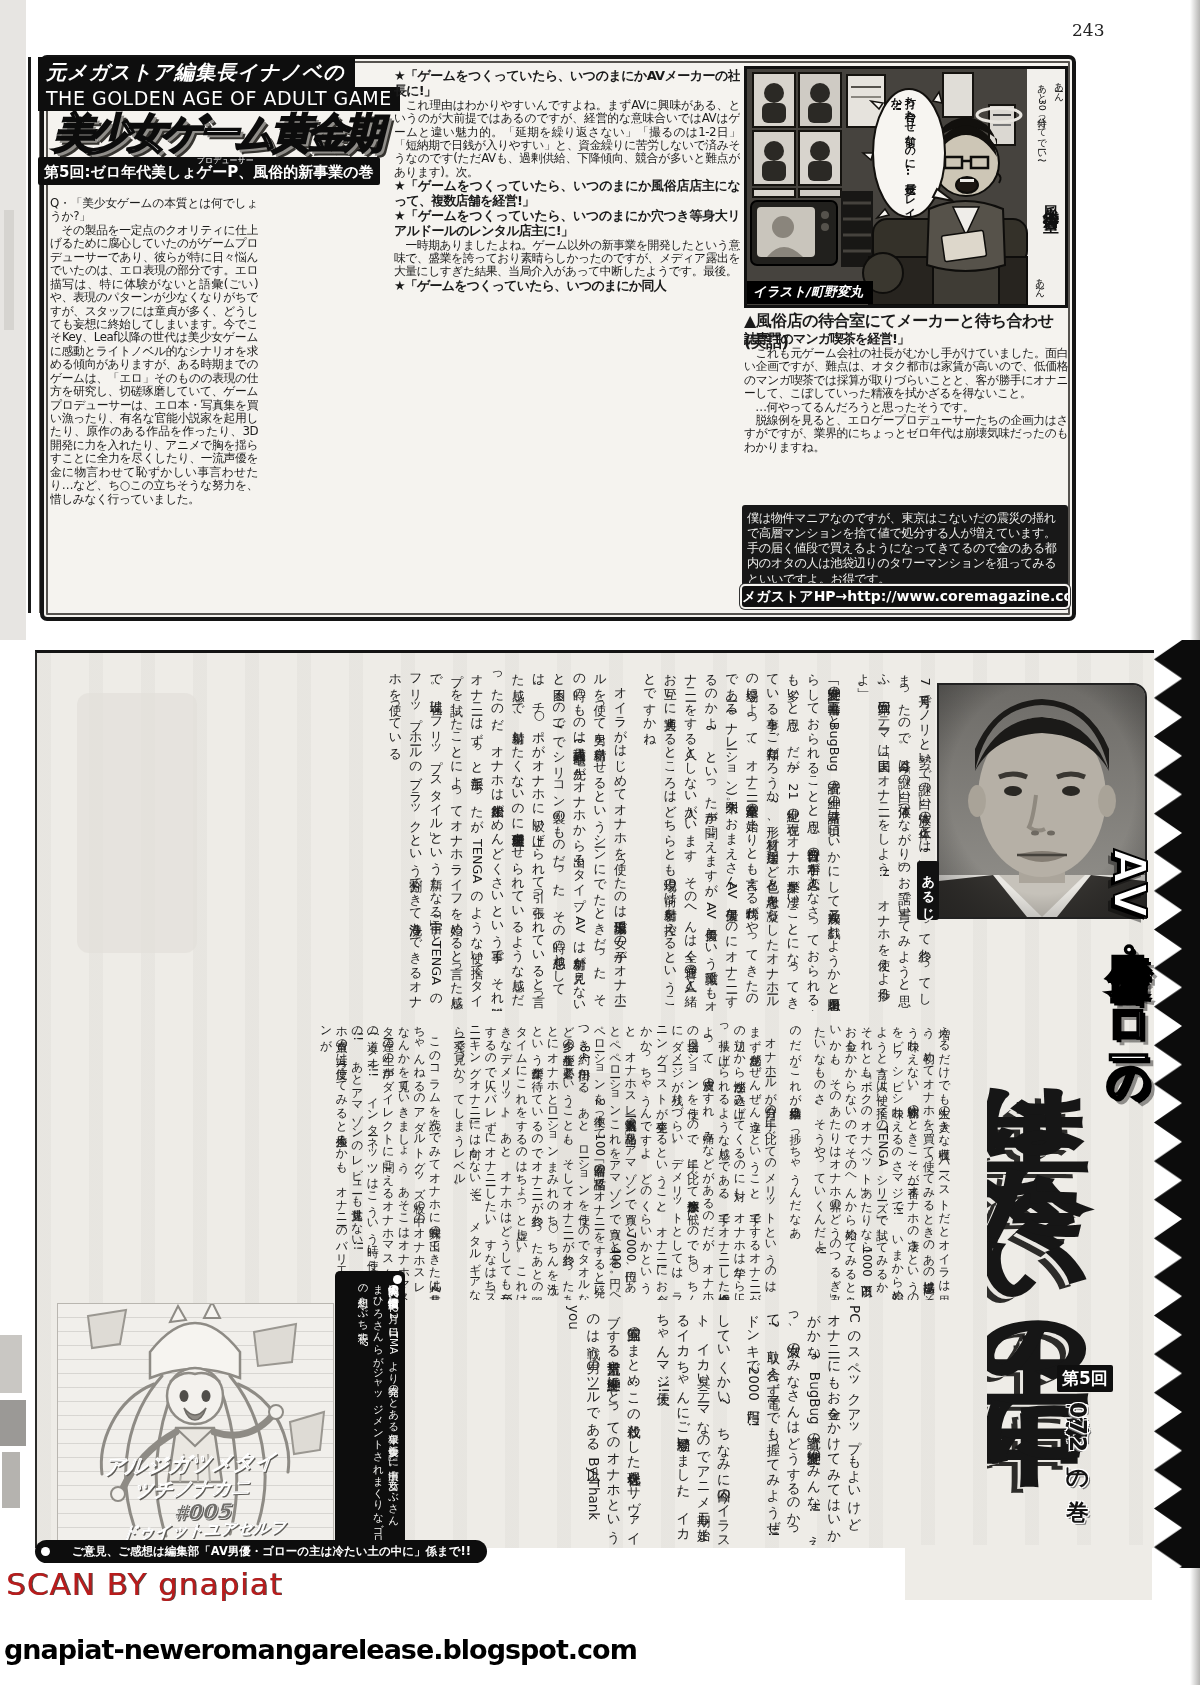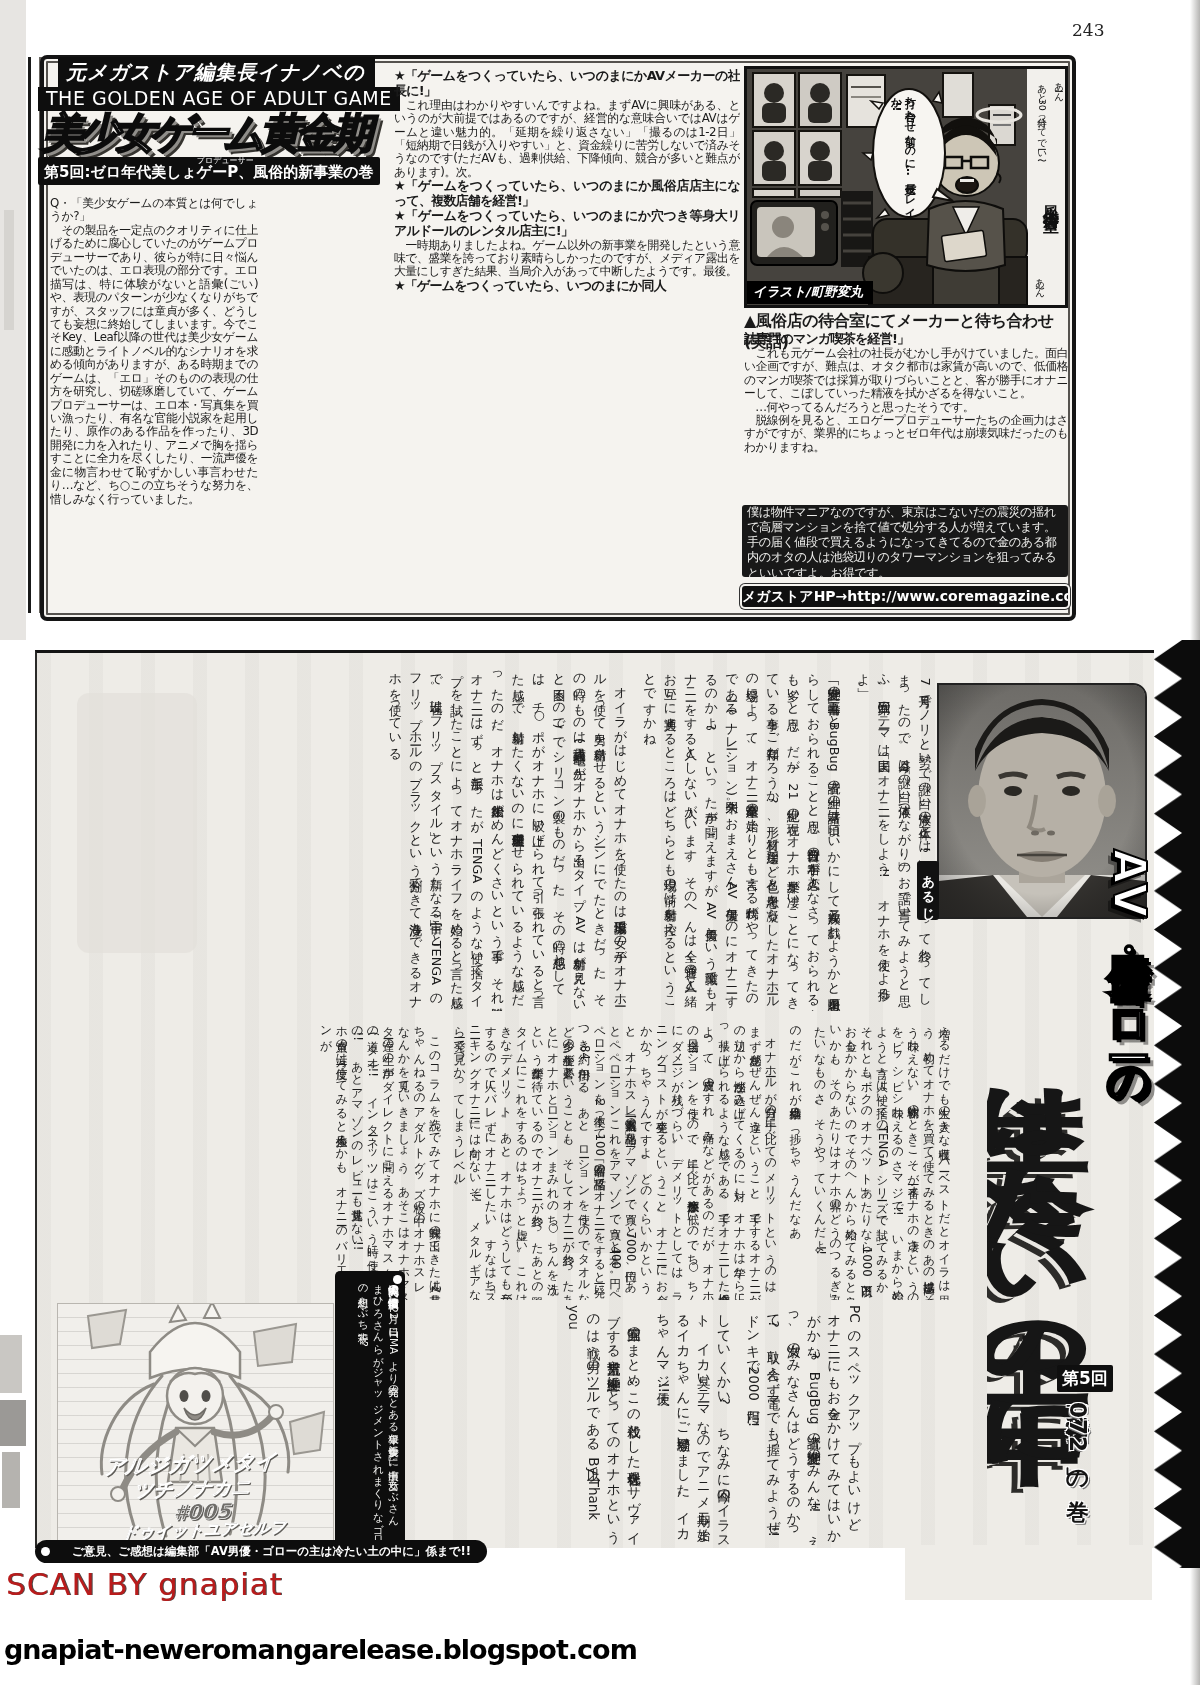--- a/index.html
+++ b/index.html
@@ -15,26 +15,26 @@
   .pagenum{left:1072px;top:20px;font-family:"DejaVu Serif",serif;font-size:17px;color:#222;}
 
   
   .top-article{left:40px;top:55px;width:1028px;height:558px;background:#f5f3ef;
     border:4px solid #141414;border-radius:7px;
     box-shadow:inset 0 0 0 2px #f5f3ef, inset 0 0 0 4px #55524e;}
   .binding{left:28px;top:57px;width:8px;height:556px;border-left:3px solid #1a1a1a;border-right:3px solid #6a6762;}
 
   .logo{left:-6px;top:-2px;width:352px;}
   .logo-l1{display:inline-block;background:#0e0e0e;color:#fff;font-weight:bold;font-style:italic;
-    font-size:20px;padding:2px 10px 1px 8px;letter-spacing:1px;white-space:nowrap;margin-left:20px;}
+    font-size:20px;padding:2px 10px 1px 8px;letter-spacing:1px;white-space:nowrap;}
   .logo-l2{display:inline-block;background:#0e0e0e;color:#fff;font-weight:400;
     font-size:19px;padding:0 8px 2px 8px;letter-spacing:.5px;white-space:nowrap;}
   .logo-l3{font-size:41px;font-weight:900;font-style:italic;color:#dedede;
     -webkit-text-stroke:2px #0c0c0c;letter-spacing:-5px;line-height:1.12;white-space:nowrap;
-    text-shadow:3px 3px 0 #8f8d89,5px 5px 0 #35332f;padding-left:4px;}
+    text-shadow:3px 3px 0 #8f8d89,5px 5px 0 #35332f;padding-left:4px;text-align:center;}
   .logo-l4{display:inline-block;background:#0e0e0e;color:#fff;font-weight:bold;
     font-size:15px;padding:6px 6px 3px 6px;white-space:nowrap;border-radius:2px;}
   .geo{position:relative;display:inline-block;}
   .geo .rt{position:absolute;top:-8px;left:0;font-size:8px;font-weight:normal;white-space:nowrap;color:#fff;}
 
   .tcol{font-size:11.8px;line-height:1.14;letter-spacing:-0.5px;text-align:justify;overflow:hidden;}
   .tcol p{margin:0;}
   .tcol p.b{font-weight:bold;font-size:13px;letter-spacing:-0.8px;}
   .col1{left:6px;top:138px;width:208px;height:412px;}
   .col2{left:350px;top:10px;width:346px;height:542px;}
@@ -46,21 +46,21 @@
   .bubble-main{left:142px;top:20px;height:132px;font-size:11px;font-weight:bold;line-height:1.25;}
   .bubble-ahn-top{left:305px;top:6px;height:60px;font-size:9.5px;}
   .bubble-wait30{left:288px;top:8px;height:118px;font-size:9.5px;}
   .waiting-label{left:293px;top:124px;height:112px;font-size:16px;font-weight:bold;letter-spacing:2px;}
   .bubble-ahn-bot{left:286px;top:202px;height:40px;font-size:9.5px;}
   .artist-bar{left:0px;top:212px;background:#000;color:#fff;font-weight:bold;font-style:italic;
     font-size:13px;padding:2px 10px 3px 6px;white-space:nowrap;}
   .comic-caption{left:700px;top:252px;width:324px;font-size:16px;font-weight:bold;letter-spacing:-0.5px;}
 
   .note-box{left:698px;top:446px;width:316px;height:72px;background:#181818;color:#ececea;
-    font-size:12.2px;line-height:1.24;letter-spacing:-0.5px;padding:0 5px;border-radius:3px;overflow:hidden;}
+    font-size:12.2px;line-height:1.24;letter-spacing:-0.5px;padding:6px 5px;border-radius:3px;overflow:hidden;}
   .url-bar{left:698px;top:527px;width:326px;height:21px;background:#101010;color:#fff;
     font-weight:bold;font-size:14px;line-height:21px;letter-spacing:0px;text-align:center;
     border-radius:3px;box-shadow:0 0 0 2px #f5f3ef,0 0 0 3px #333;white-space:nowrap;overflow:hidden;}
 
   
   .bottom{left:35px;top:650px;width:1117px;height:895px;
     background:#eeece7;border-top:3px solid #141414;border-left:2px solid #2a2a28;
     background-image:repeating-linear-gradient(90deg,rgba(110,108,102,.05) 0 14px,rgba(0,0,0,0) 14px 52px);}
   .bottom-ext{left:905px;top:1545px;width:247px;height:55px;background:#eeece7;}
   .blotch{background:#e3e0da;border-radius:12px;opacity:.7;}

